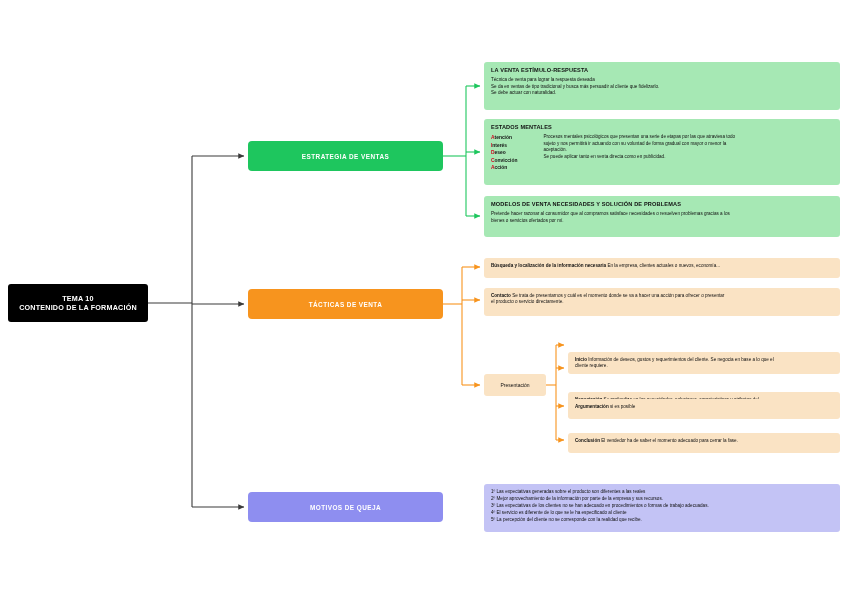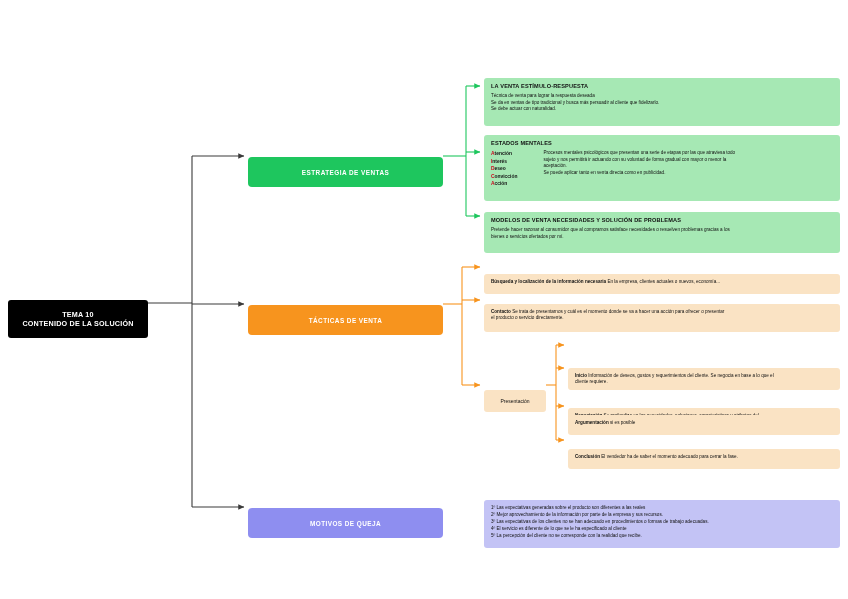--- a/index.html
+++ b/index.html
@@ -6,21 +6,21 @@
   body{
     width:848px;height:599px;
     background:#ffffff;
     font-family:"Liberation Sans", sans-serif;
     overflow:hidden;
     position:relative;
   }
   #canvas{position:absolute;left:0;top:0;width:848px;height:599px;}
   svg.links{position:absolute;left:0;top:0;width:848px;height:599px;pointer-events:none;}
 
-  .node{position:absolute;box-sizing:border-box;margin-top:16px;}
+  .node{position:absolute;box-sizing:border-box;}
 
   
   .root{
     left:8px;top:284px;width:140px;height:38px;
     background:#000000;color:#ffffff;
     border-radius:3px;
     display:flex;align-items:center;justify-content:center;
     text-align:center;line-height:1.25;
     font-size:7.2px;font-weight:bold;letter-spacing:.2px;
   }
@@ -119,21 +119,21 @@
     <path d="M556,345 L556,440" stroke="#f7941e" stroke-width="1.1" fill="none"></path>
     <path d="M556,345 L564,345" stroke="#f7941e" stroke-width="1.1" fill="none" marker-end="url(#arrOrange)"></path>
     <path d="M556,368 L564,368" stroke="#f7941e" stroke-width="1.1" fill="none" marker-end="url(#arrOrange)"></path>
     <path d="M556,406 L564,406" stroke="#f7941e" stroke-width="1.1" fill="none" marker-end="url(#arrOrange)"></path>
     <path d="M556,440 L564,440" stroke="#f7941e" stroke-width="1.1" fill="none" marker-end="url(#arrOrange)"></path>
   </svg>
 
   <div class="node root">
     <div>
       <span>TEMA 10</span>
-      <span>CONTENIDO DE LA SOLUCIÓN</span>
+      <span>CONTENIDO DE LA FORMACIÓN</span>
     </div>
   </div>
 
   <div class="node branch branch-green">
     <span>ESTRATEGIA DE VENTAS</span>
   </div>
   <div class="node branch branch-orange">
     <span>TÁCTICAS DE VENTA</span>
   </div>
   <div class="node branch branch-purple">

